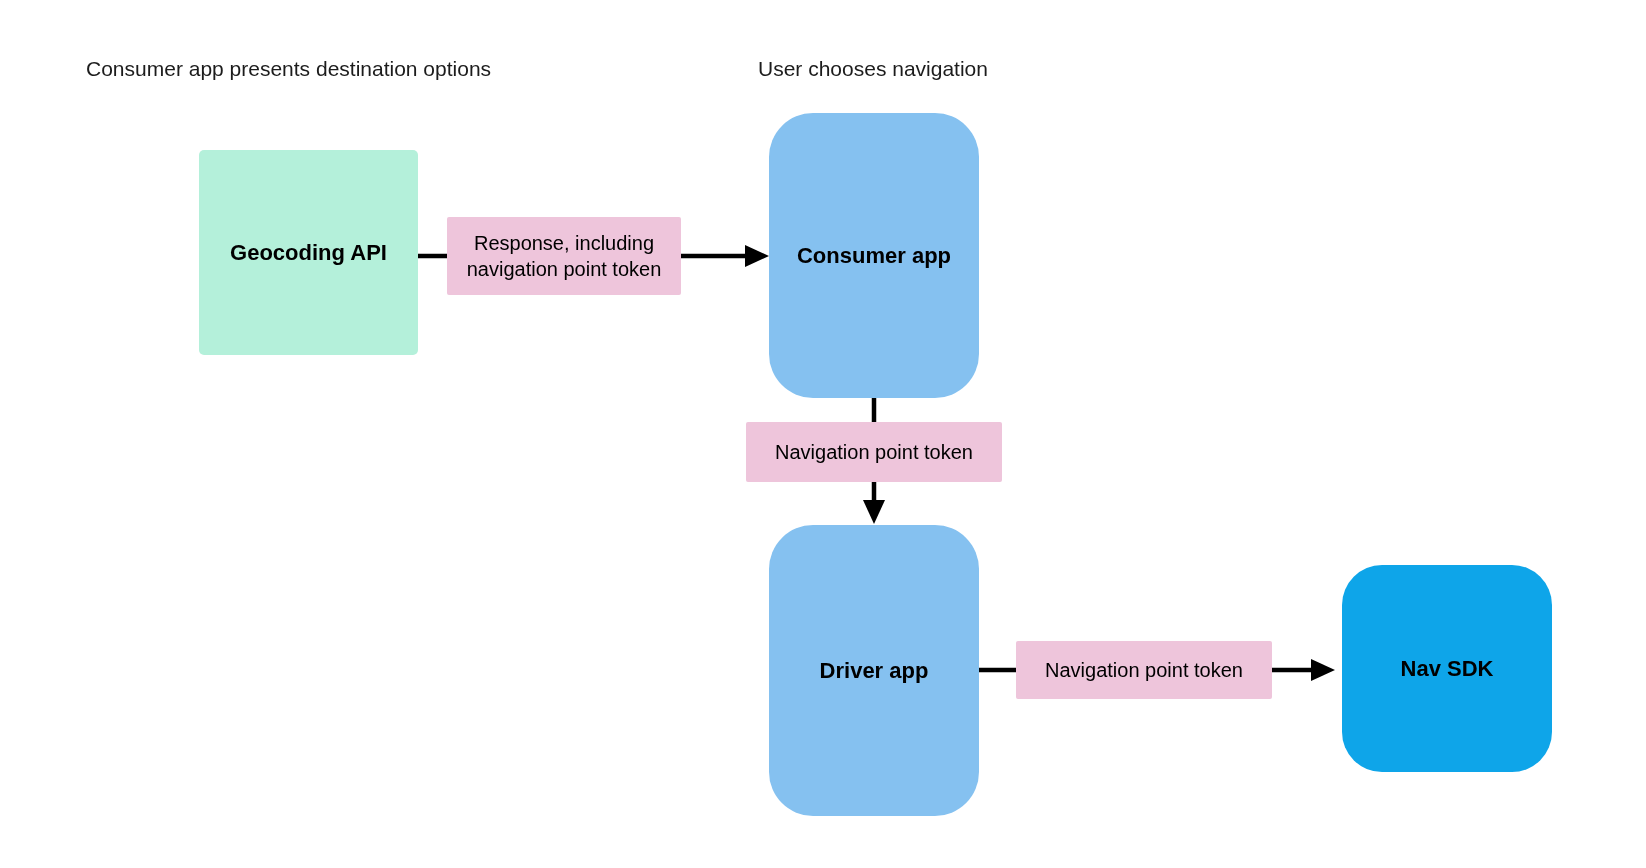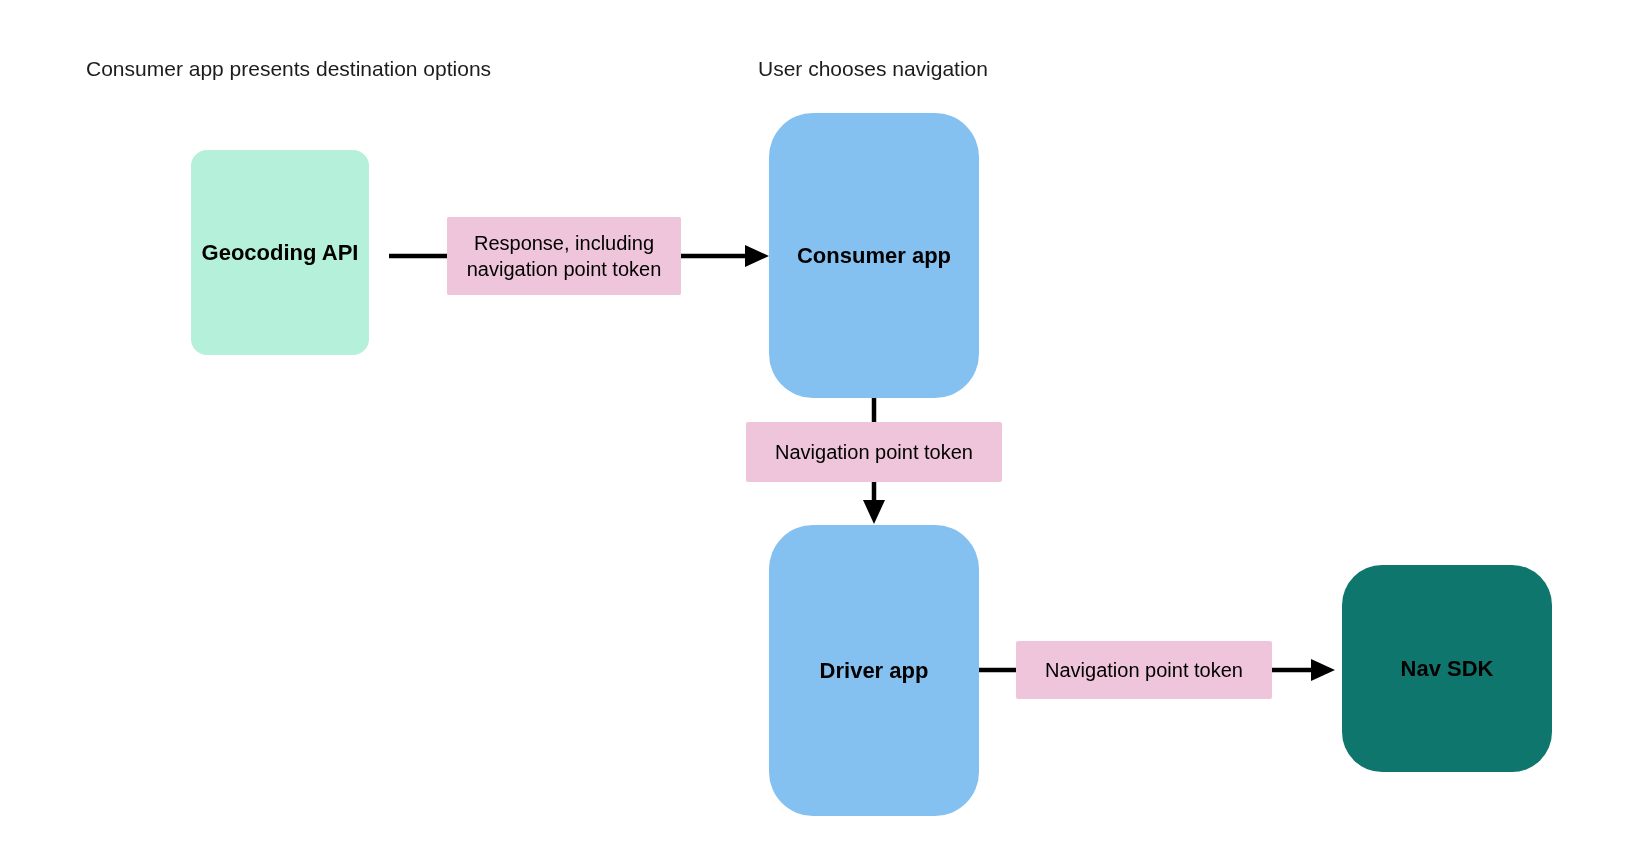--- a/index.html
+++ b/index.html
@@ -33,21 +33,21 @@
     position: absolute;
     display: flex;
     align-items: center;
     justify-content: center;
     font-size: 22px;
     font-weight: 700;
     color: #000000;
     z-index: 2;
     white-space: nowrap;
   }
-  #node-geocoding { left: 162px; top: 150px; width: 178px; height: 205px; border-radius: 16px; }
+  #node-geocoding { left: 170px; top: 150px; width: 219px; height: 205px; border-radius: 5px; }
   #node-consumer  { left: 740px; top: 113px; width: 210px; height: 285px; border-radius: 44px; }
   #node-driver    { left: 740px; top: 525px; width: 210px; height: 291px; border-radius: 44px; }
   #node-navsdk    { left: 1313px; top: 565px; width: 210px; height: 207px; border-radius: 40px; }
 
   .edge-label {
     position: absolute;
     display: flex;
     align-items: center;
     justify-content: center;
     text-align: center;
@@ -95,15 +95,15 @@
     </g>
   </svg>
 
   <div class="edge-label" id="edge-label-1" style="background-color: rgb(238, 197, 219);">Response, including navigation point token</div>
   <div class="edge-label" id="edge-label-2" style="background-color: rgb(238, 197, 219);">Navigation point token</div>
   <div class="edge-label" id="edge-label-3" style="background-color: rgb(238, 197, 219);">Navigation point token</div>
 
   <div class="node" id="node-geocoding" style="background-color: rgb(180, 240, 218);">Geocoding API</div>
   <div class="node" id="node-driver" style="background-color: rgb(133, 193, 240);">Driver app</div>
   <div class="node" id="node-consumer" style="background-color: rgb(133, 193, 240);">Consumer app</div>
-  <div class="node" id="node-navsdk" style="background-color: #0f766e;">Nav SDK</div>
+  <div class="node" id="node-navsdk" style="background-color: #0ea5e9;">Nav SDK</div>
 
 </div>
 
 </body></html>

